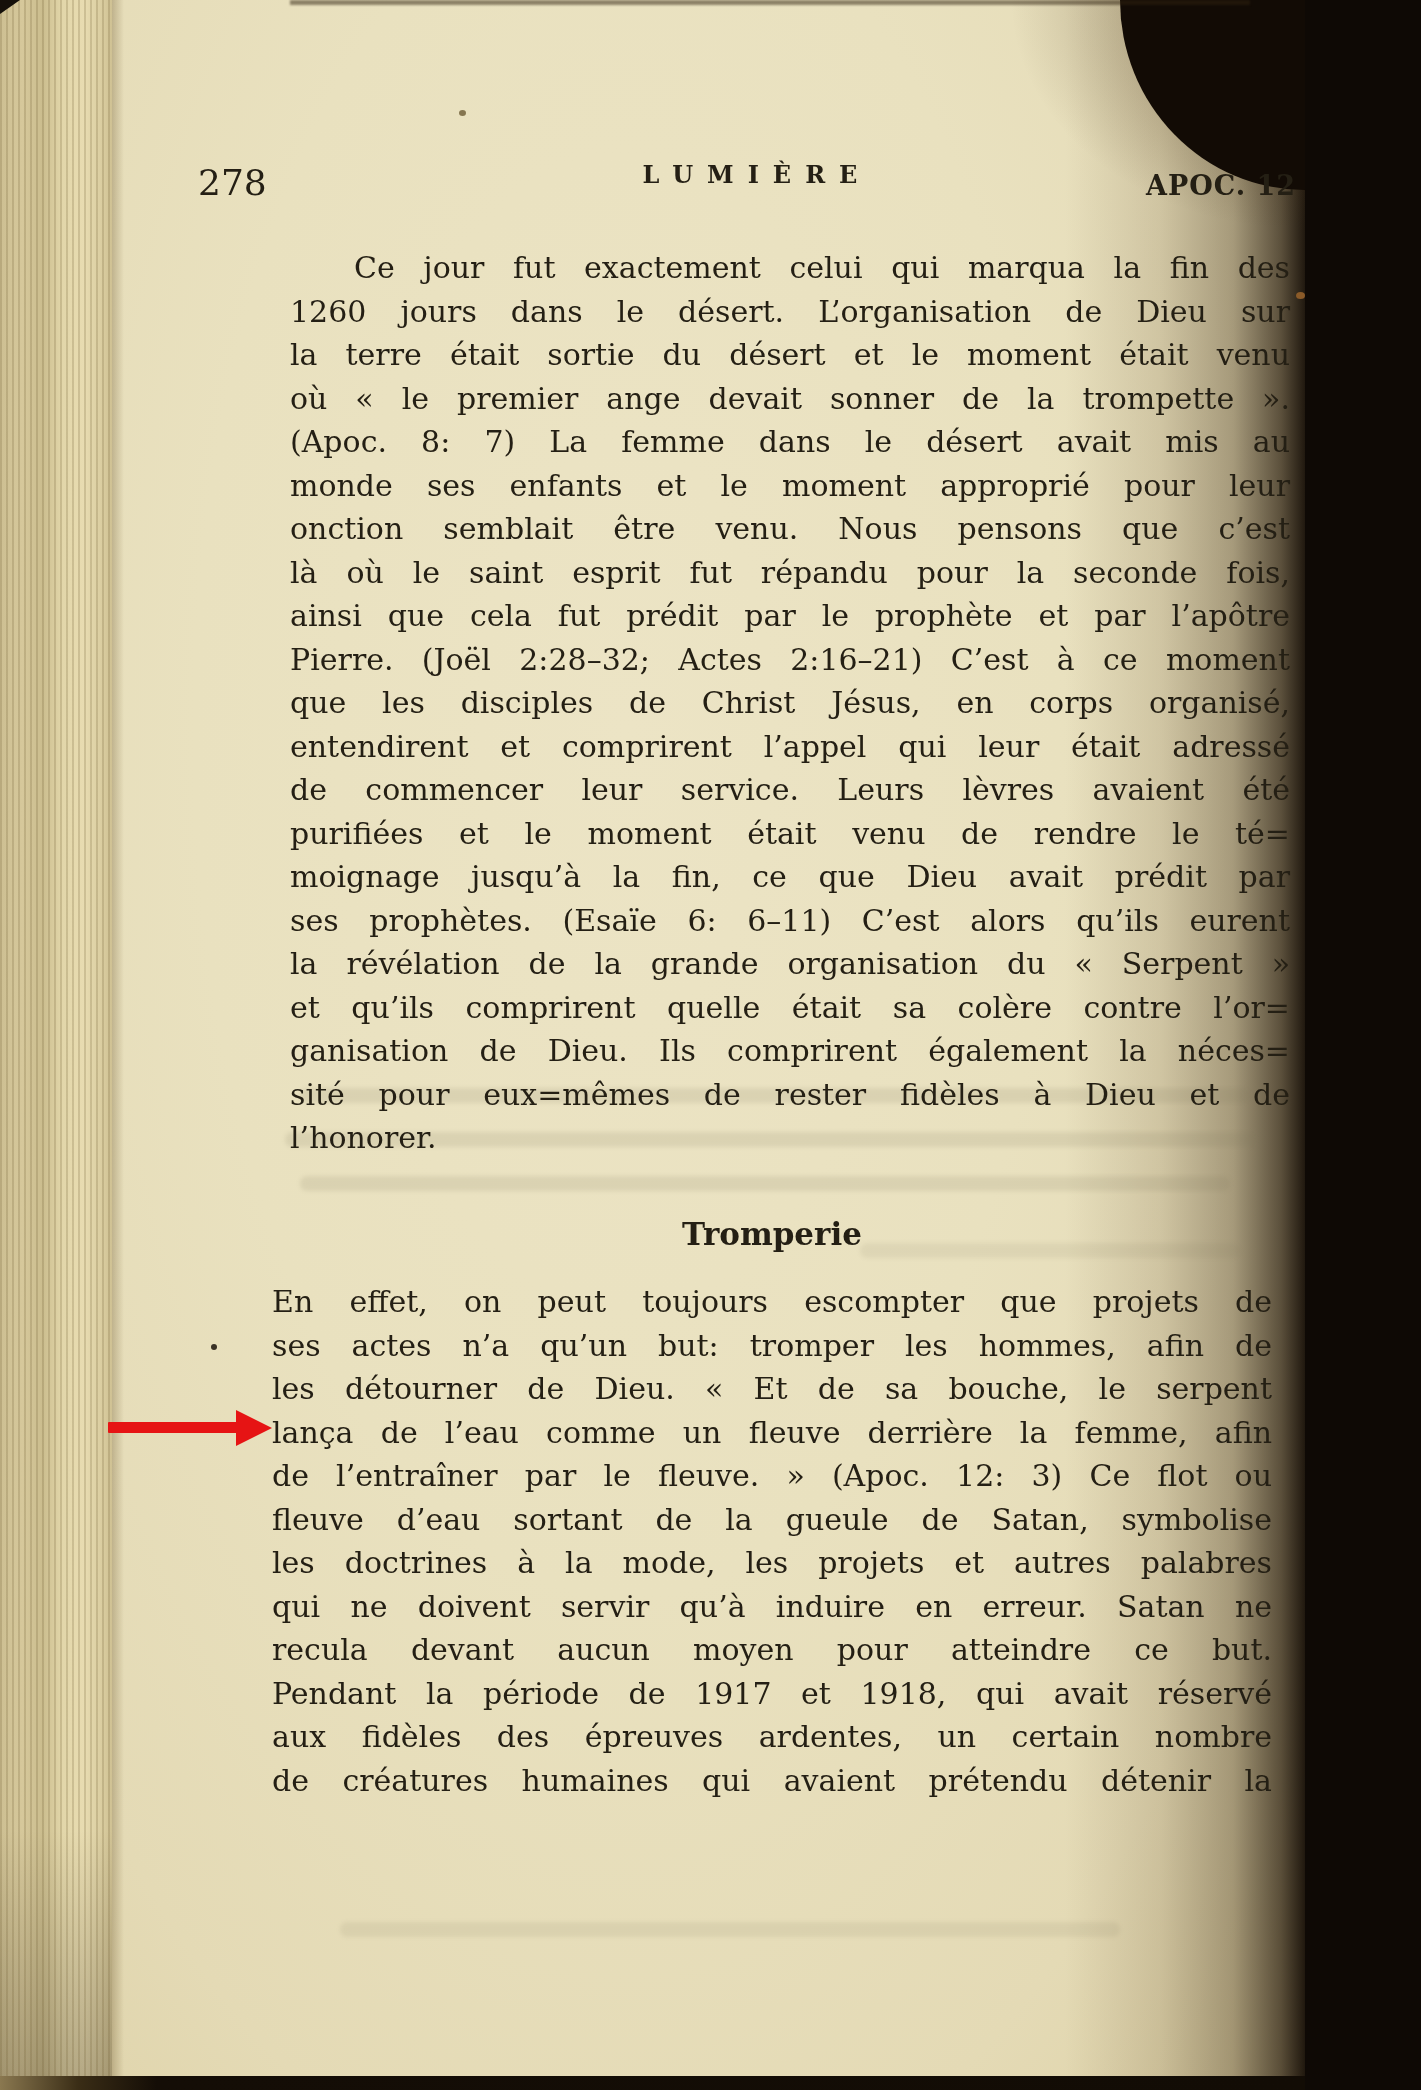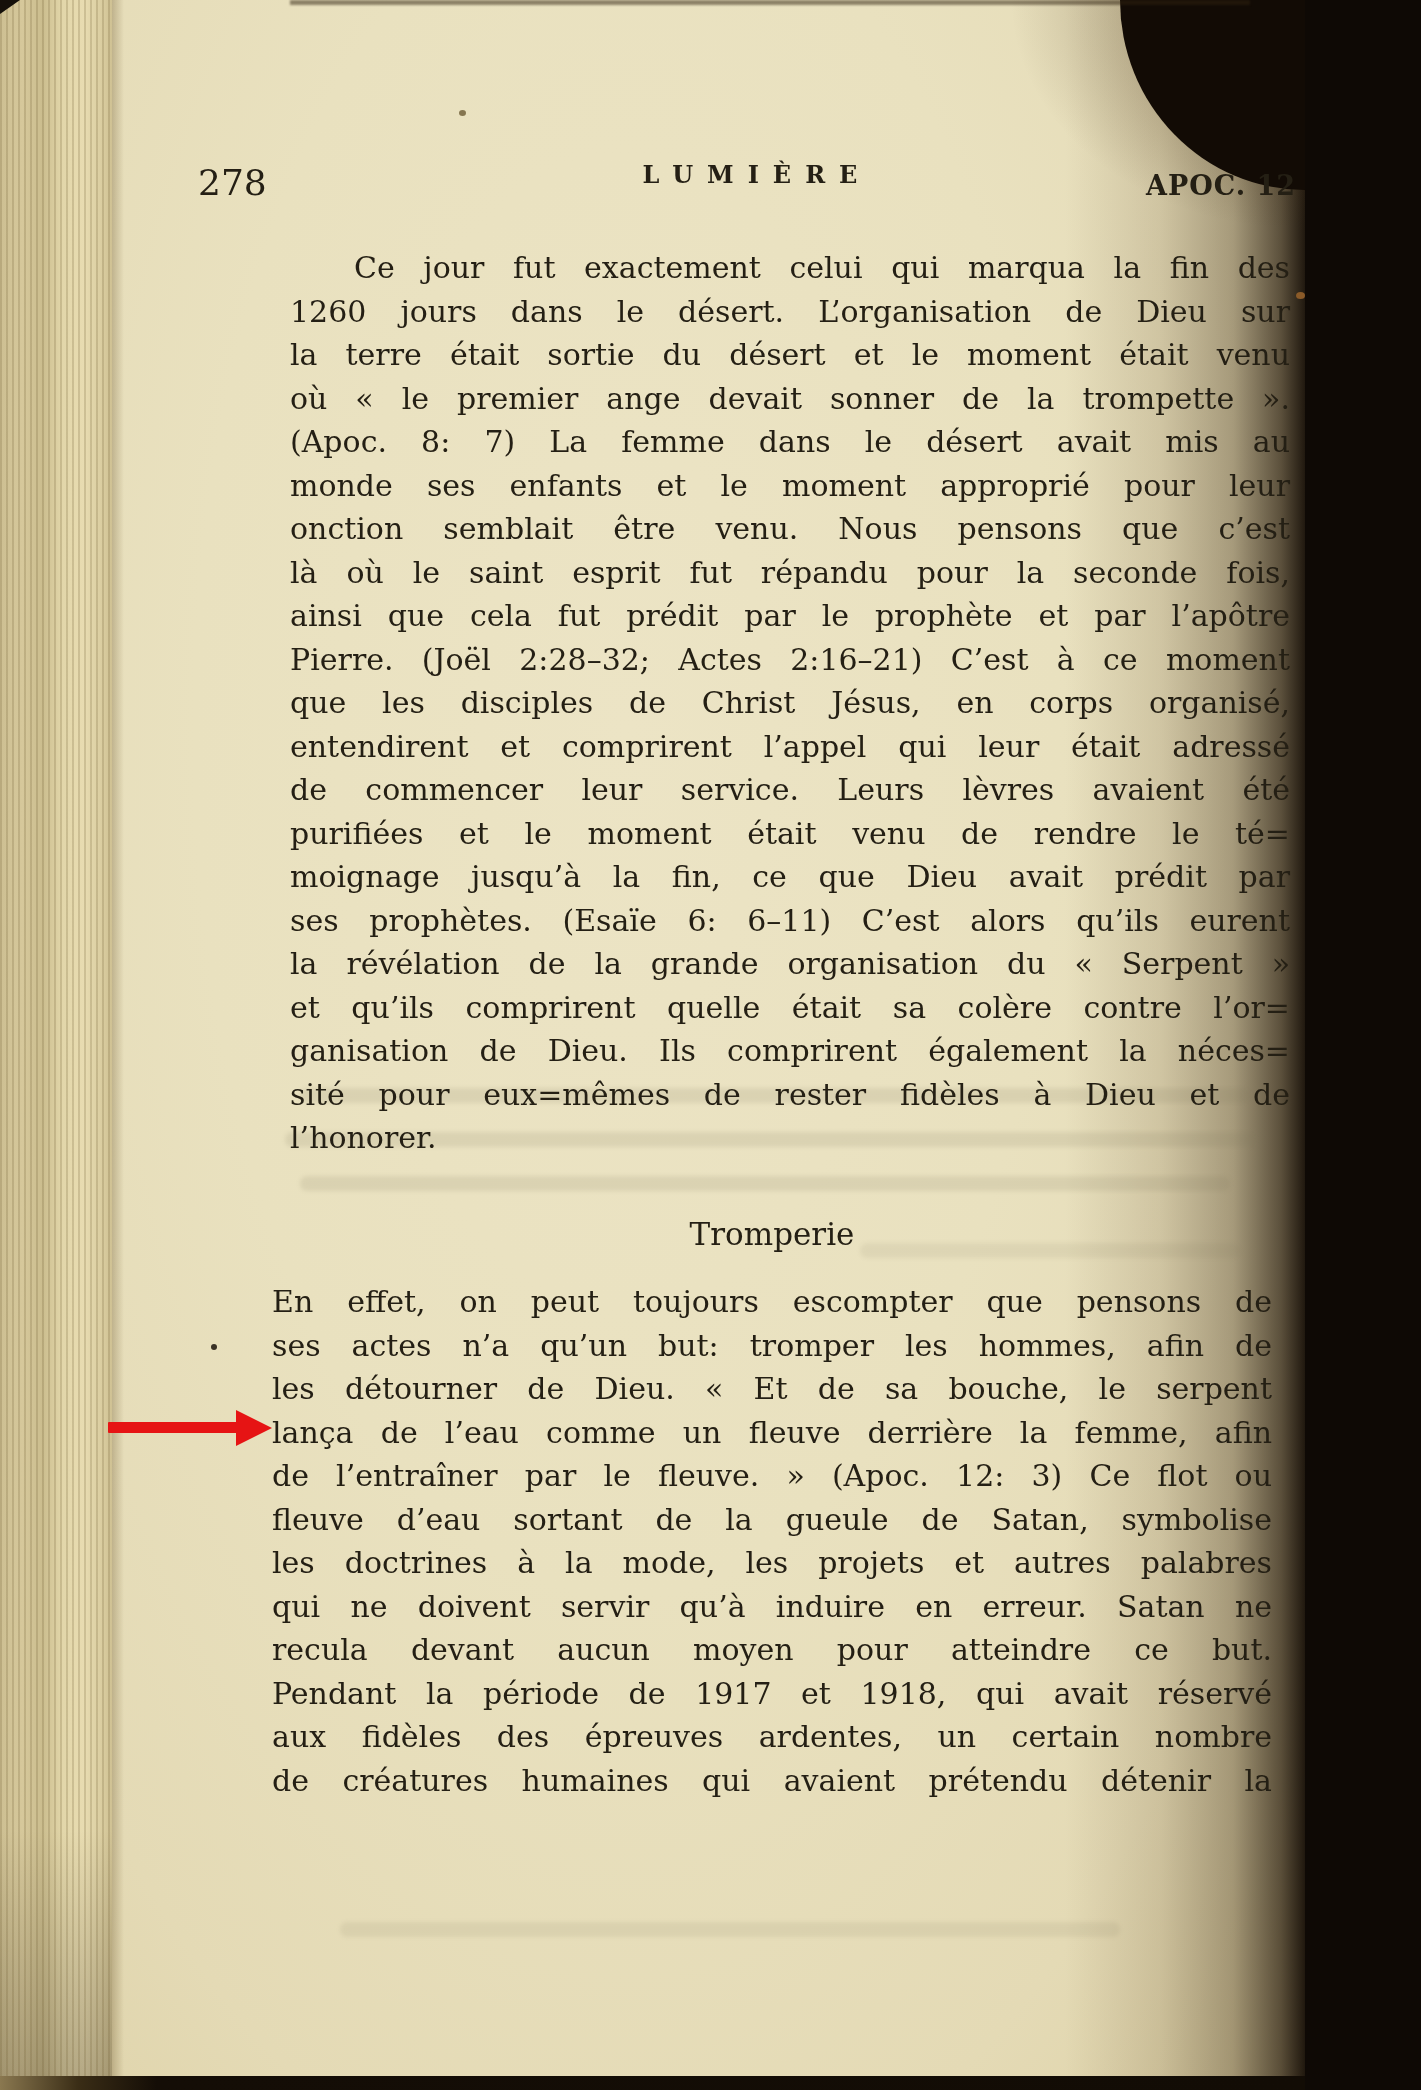--- a/index.html
+++ b/index.html
@@ -55,21 +55,21 @@
   .running-title { position:absolute; left:757px; top:160px; transform:translateX(-50%);
     font-size:24px; font-weight:600; letter-spacing:14px; white-space:nowrap; }
   .header-ref { position:absolute; left:1146px; top:170px; font-size:27px; font-weight:600; letter-spacing:1px; white-space:nowrap; }
   
   .para { position:absolute; left:272px; width:1000px; font-size:30px; line-height:43.5px; }
   .para-1 { top:246px;margin-left:18px; }
   .para-2 { top:1280px; }
   .text-line { text-align:justify; text-align-last:justify; }
   .text-line.flush-last { text-align-last:left; }
   .section-heading { position:absolute; left:272px; width:1000px; top:1216px;
-    text-align:center; font-size:31px; font-weight:400; }
+    text-align:center; font-size:31px; font-weight:700; }
   
   .arrow-shaft { position:absolute; left:108px; top:1422px; width:130px; height:11px; border-radius:1px; }
   .arrow-head  { position:absolute; left:236px; top:1410px; width:0; height:0;
     border-top:18px solid transparent; border-bottom:18px solid transparent; }
   
   .bleed { position:absolute; background:#7d765a; opacity:0.14; filter:blur(2px); border-radius:7px; height:15px; }
   .b1 { left:300px; top:1088px; width:950px; }
   .b2 { left:285px; top:1132px; width:970px; }
   .b3 { left:300px; top:1176px; width:930px; }
   .b4 { left:860px; top:1243px; width:380px; opacity:0.10; }
@@ -126,21 +126,21 @@
       <div class="text-line">la révélation de la grande organisation du « Serpent »</div>
       <div class="text-line">et qu’ils comprirent quelle était sa colère contre l’or=</div>
       <div class="text-line">ganisation de Dieu. Ils comprirent également la néces=</div>
       <div class="text-line">sité pour eux=mêmes de rester fidèles à Dieu et de</div>
       <div class="text-line flush-last">l’honorer.</div>
     </div>
 
   <div class="section-heading">Tromperie</div>
 
   <div class="para para-2">
-      <div class="text-line">En effet, on peut toujours escompter que pensons de</div>
+      <div class="text-line">En effet, on peut toujours escompter que projets de</div>
       <div class="text-line">ses actes n’a qu’un but: tromper les hommes, afin de</div>
       <div class="text-line">les détourner de Dieu. « Et de sa bouche, le serpent</div>
       <div class="text-line">lança de l’eau comme un fleuve derrière la femme, afin</div>
       <div class="text-line">de l’entraîner par le fleuve. » (Apoc. 12: 3) Ce flot ou</div>
       <div class="text-line">fleuve d’eau sortant de la gueule de Satan, symbolise</div>
       <div class="text-line">les doctrines à la mode, les projets et autres palabres</div>
       <div class="text-line">qui ne doivent servir qu’à induire en erreur. Satan ne</div>
       <div class="text-line">recula devant aucun moyen pour atteindre ce but.</div>
       <div class="text-line">Pendant la période de 1917 et 1918, qui avait réservé</div>
       <div class="text-line">aux fidèles des épreuves ardentes, un certain nombre</div>

